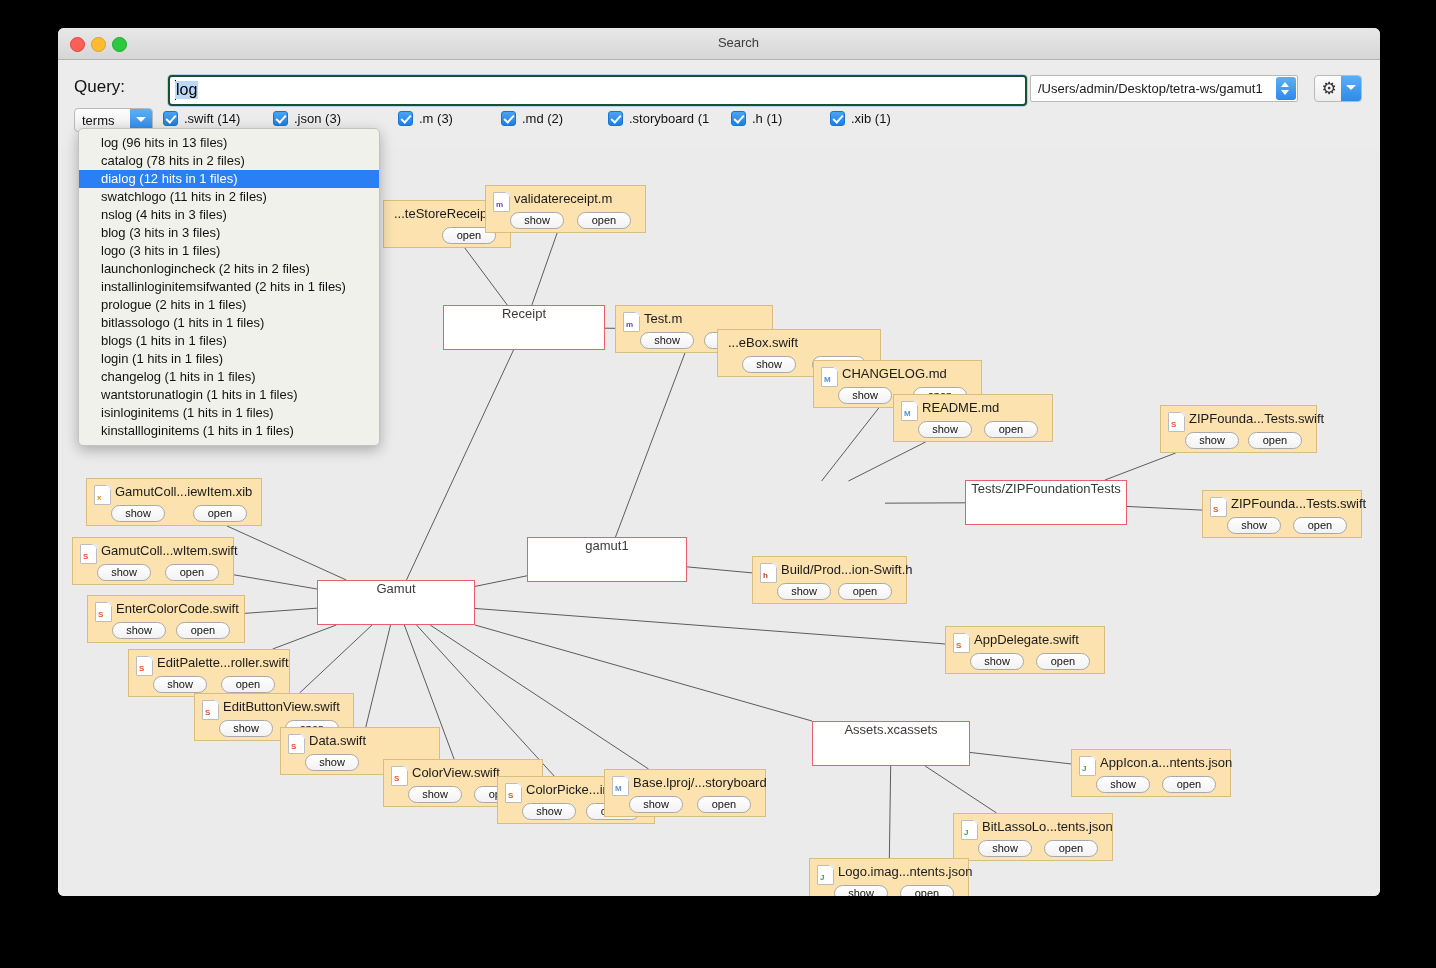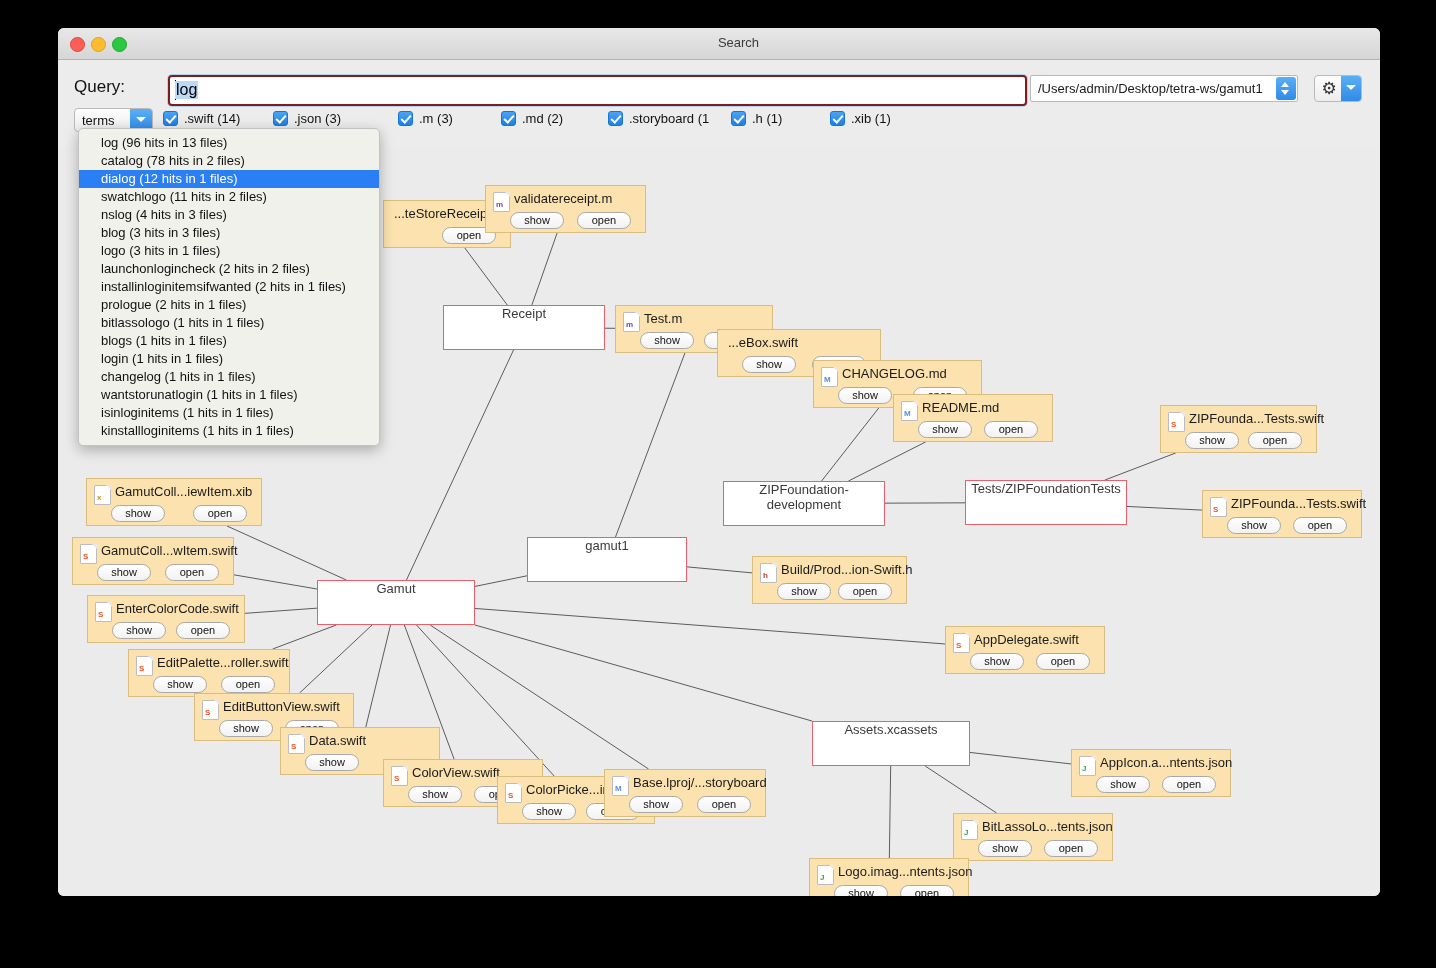--- a/index.html
+++ b/index.html
@@ -15,21 +15,21 @@
   .tl{position:absolute;top:9px;width:13px;height:13px;border-radius:50%;}
   .tl.red{left:12px;background:#fc5f57;border:1px solid #e0443e;}
   .tl.yellow{left:33px;background:#fdbc2f;border:1px solid #dea123;}
   .tl.green{left:54px;background:#2bc840;border:1px solid #17ac2a;}
   #title{position:absolute;left:0;right:0;top:7px;text-align:center;font-size:13px;color:#3b3b3b;padding-left:39px;}
 
   
   #toolbar{position:relative;height:88px;background:#ececec;}
   #query-label{position:absolute;left:16px;top:17px;font-size:17px;color:#111;text-align:center;}
   #query-input{position:absolute;left:110px;top:15px;width:855px;height:27px;
-               background:#fff;border:2px solid #7f1d1d;border-radius:4px;
+               background:#fff;border:2px solid #14532d;border-radius:4px;
                box-shadow:0 0 0 1px rgba(77,163,240,.35);}
   #query-text{position:absolute;left:5px;top:4px;font-size:16px;color:#000;background:#bbd9f7;padding:0 1px;}
   #caret{position:absolute;left:5px;top:3px;width:1px;height:20px;background:#000;}
 
   #path-combo{position:absolute;left:972px;top:15px;width:268px;height:27px;background:#fff;
               border:1px solid #b9b9b9;border-radius:2px;box-sizing:border-box;}
   #path-text{position:absolute;left:7px;top:5px;font-size:13px;color:#1a1a1a;white-space:nowrap;}
   .stepper{position:absolute;right:1px;top:1px;width:20px;height:23px;border-radius:3px;
            background:linear-gradient(to bottom,#5aaff5,#2f8ae8);}
   .stepper:before,.stepper:after{content:"";position:absolute;left:5px;border-left:4px solid transparent;border-right:4px solid transparent;}
@@ -213,23 +213,20 @@
         <line x1="912" y1="605.4634615384615" x2="1013" y2="616.9230769230769" stroke="#5c5c5c" stroke-width="1"></line>
         <line x1="867.1711229946524" y1="619" x2="938.5508021390374" y2="666" stroke="#5c5c5c" stroke-width="1"></line>
         <line x1="832.6750902527076" y1="619" x2="831.3465703971119" y2="711" stroke="#5c5c5c" stroke-width="1"></line>
       </svg>
   <div class="node gnode" style="left: 385px; top: 158px; width: 162px; height: 45px; z-index: 1;">
         <span>Receipt</span>
       </div>
       <div class="node gnode" style="left: 469px; top: 390px; width: 160px; height: 45px; z-index: 1;">
         <span>gamut1</span>
       </div>
-      <div class="node gnode" style="left: 665px; top: 334px; width: 162px; height: 45px; z-index: 1;">
-        <span>ZIPFoundation-development</span>
-      </div>
       <div class="node gnode" style="left: 907px; top: 333px; width: 162px; height: 45px; z-index: 1;">
         <span>Tests/ZIPFoundationTests</span>
       </div>
       <div class="node gnode" style="left: 259px; top: 433px; width: 158px; height: 45px; z-index: 1;">
         <span>Gamut</span>
       </div>
       <div class="node gnode" style="left: 754px; top: 574px; width: 158px; height: 45px; z-index: 1;">
         <span>Assets.xcassets</span>
       </div>
       <div class="node fnode" style="left: 325px; top: 53px; width: 128px; height: 48px; z-index: 1;">

